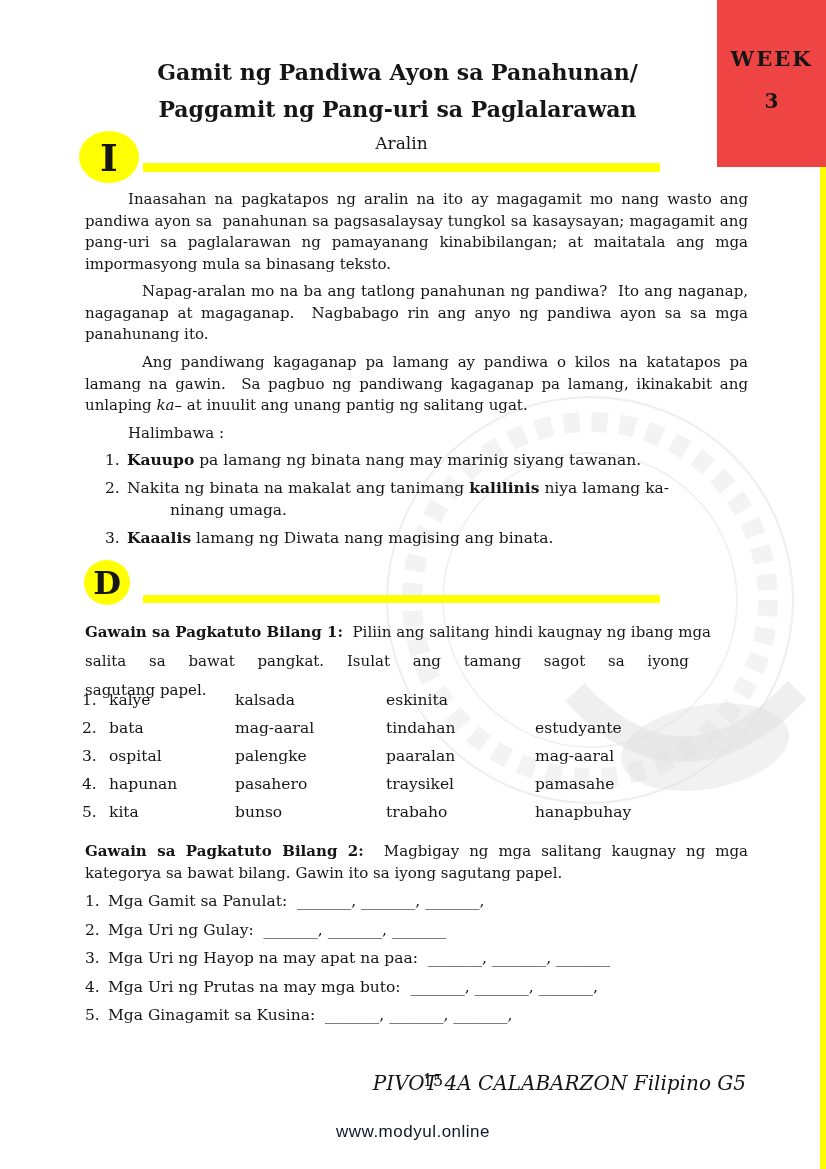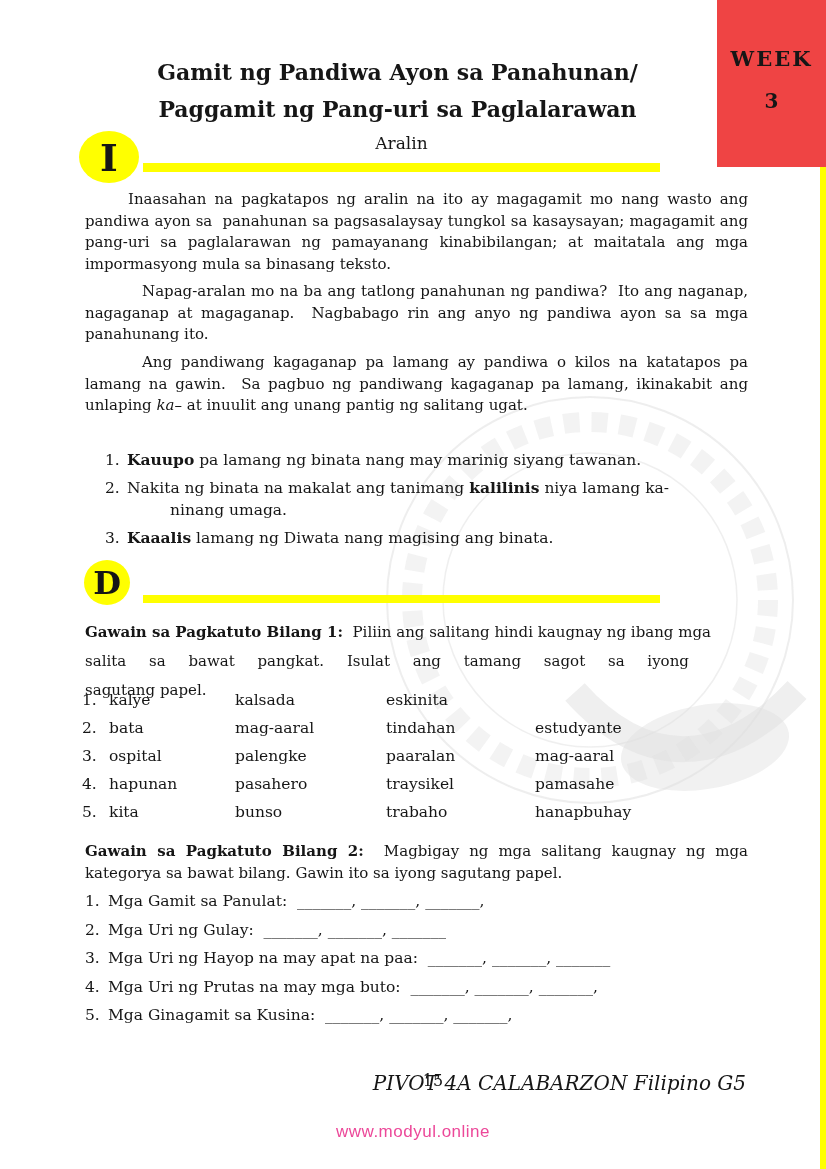--- a/index.html
+++ b/index.html
@@ -48,21 +48,21 @@
   .g2-heading{top:841px;}
   .g2-list{position:absolute;left:85px;top:891px;width:663px;font-size:15.5px;line-height:21px;}
   .g2-item{display:flex;margin-bottom:7.5px;}
   .g2-num{width:23px;flex:none;}
   .g2-text{white-space:pre-wrap;}
   
   .page-num{position:absolute;left:408px;top:1071px;width:50px;text-align:center;font-size:16px;}
   .source{position:absolute;right:80px;top:1071px;font-size:20px;font-style:italic;}
   .site-mark{position:absolute;left:0;top:1122px;width:826px;text-align:center;
              font-family:"Liberation Sans","DejaVu Sans",sans-serif;font-size:17px;
-             color:#ec4899;letter-spacing:.5px;}
+             color:#0f172a;letter-spacing:.5px;}
   
   .stamp{position:absolute;left:365px;top:372px;width:445px;height:445px;opacity:.55;pointer-events:none;}
 </style>
 </head>
 <body>
 
 <div class="page">
 
   <svg class="stamp" viewBox="0 0 445 445" aria-hidden="true">
     <g fill="none" stroke="#c6c6c6">
@@ -87,20 +87,21 @@
 
   <div class="badge badge-i">
     <span>I</span>
   </div>
   <div class="aralin">Aralin</div>
   <div class="yline yline-i"></div>
 
   <div class="block just p1">Inaasahan na pagkatapos ng aralin na ito ay magagamit mo nang wasto ang pandiwa ayon sa  panahunan sa pagsasalaysay tungkol sa kasaysayan; magagamit ang pang-uri sa paglalarawan ng pamayanang kinabibilangan; at maitatala ang mga impormasyong mula sa binasang teksto.</div>
   <div class="block just p2"><span>Napag-aralan mo na ba ang tatlong panahunan ng pandiwa?  Ito ang </span><span style="font-weight: normal;">naganap, nagaganap at magaganap.</span><span>  Nagbabago rin ang anyo ng pandiwa ayon sa sa mga panahunang ito.</span></div>
   <div class="block just p3"><span>Ang pandiwang kagaganap pa lamang ay pandiwa o kilos na katatapos pa lamang na gawin.  Sa pagbuo ng pandiwang kagaganap pa lamang, ikinakabit ang unlaping </span><span style="font-style: italic;">ka–</span><span> at inuulit ang unang pantig ng salitang ugat.</span></div>
+  <div class="block halimbawa">Halimbawa :</div>
 
   <div class="examples">
     <div class="ex-item">
       <span class="ex-num">1.</span>
       <span class="ex-text"><span style="font-weight: bold;">Kauupo</span><span> pa lamang ng binata nang may marinig siyang tawanan.</span></span>
     </div>
     <div class="ex-item">
       <span class="ex-num">2.</span>
       <span class="ex-text"><span>Nakita ng binata na makalat ang tanimang </span><span style="font-weight: bold;">kalilinis</span><span> niya lamang ka-
 ninang umaga.</span></span>

